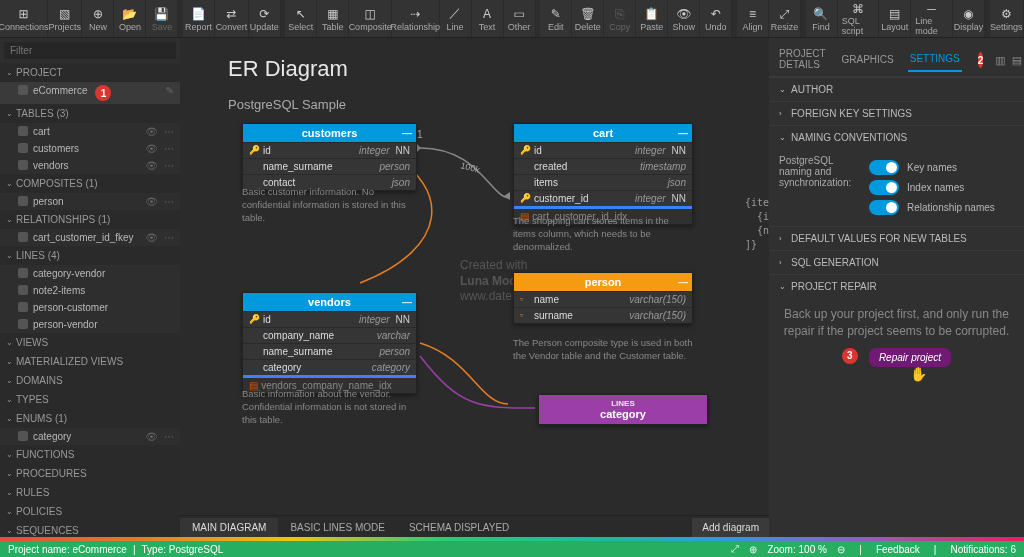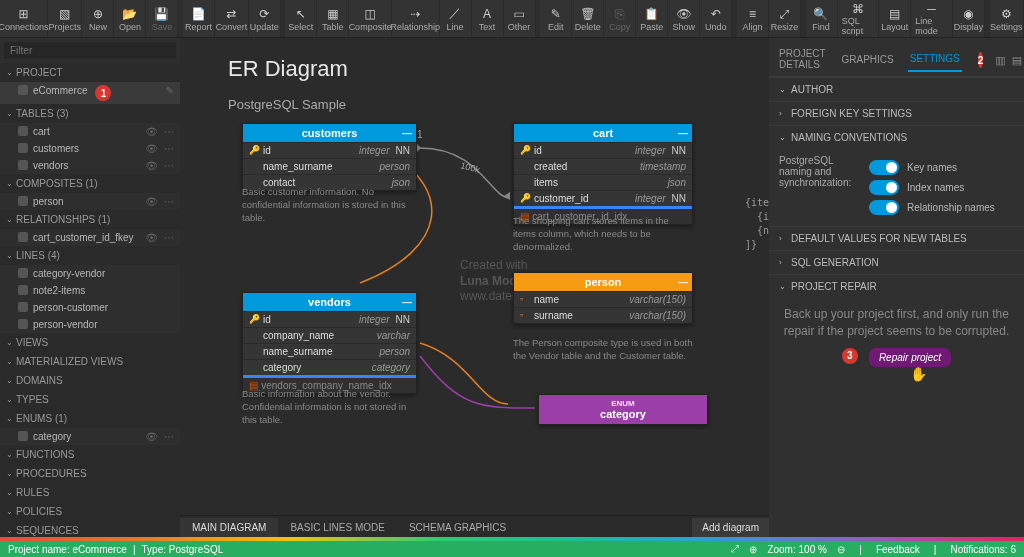--- a/index.html
+++ b/index.html
@@ -461,34 +461,34 @@
             <span class="nm">category</span>
             <span class="tp">category</span>
           </div>
         </div>
       <div class="idx"><span style="color:#d35400">▤</span> <span>vendors_company_name_idx</span></div>
     </div>
     <div class="ent-note" style="left:62px; top:350px;">Basic information about the vendor. Confidential information is not stored in this table.</div>
 
     <div class="ent purple" style="left:358px; top:356px; width:90px;">
       <div class="hdr" style="flex-direction:column;padding:4px;">
-          <span style="font-size:8px;opacity:.85">ENUM</span>
+          <span style="font-size:8px;opacity:.85">LINES</span>
           <span>category</span>
         </div>
     </div>
 
     <div class="code-snip" style="white-space:pre">{ite
   {i
   {n
 ]}</div>
 
     <div class="tabs-bottom">
       <div class="btab active">MAIN DIAGRAM</div>
       <div class="btab">BASIC LINES MODE</div>
-      <div class="btab">SCHEMA GRAPHICS</div>
+      <div class="btab">SCHEMA DISPLAYED</div>
       <div class="btab-add">Add diagram</div>
     </div>
   </div>
 
   <div class="right-panel">
     <div class="rp-tabs">
       <span class="rp-tab">PROJECT DETAILS</span>
       <span class="rp-tab">GRAPHICS</span>
       <span class="rp-tab active">SETTINGS</span>
       <span class="badge" style="margin-left:4px">2</span>

